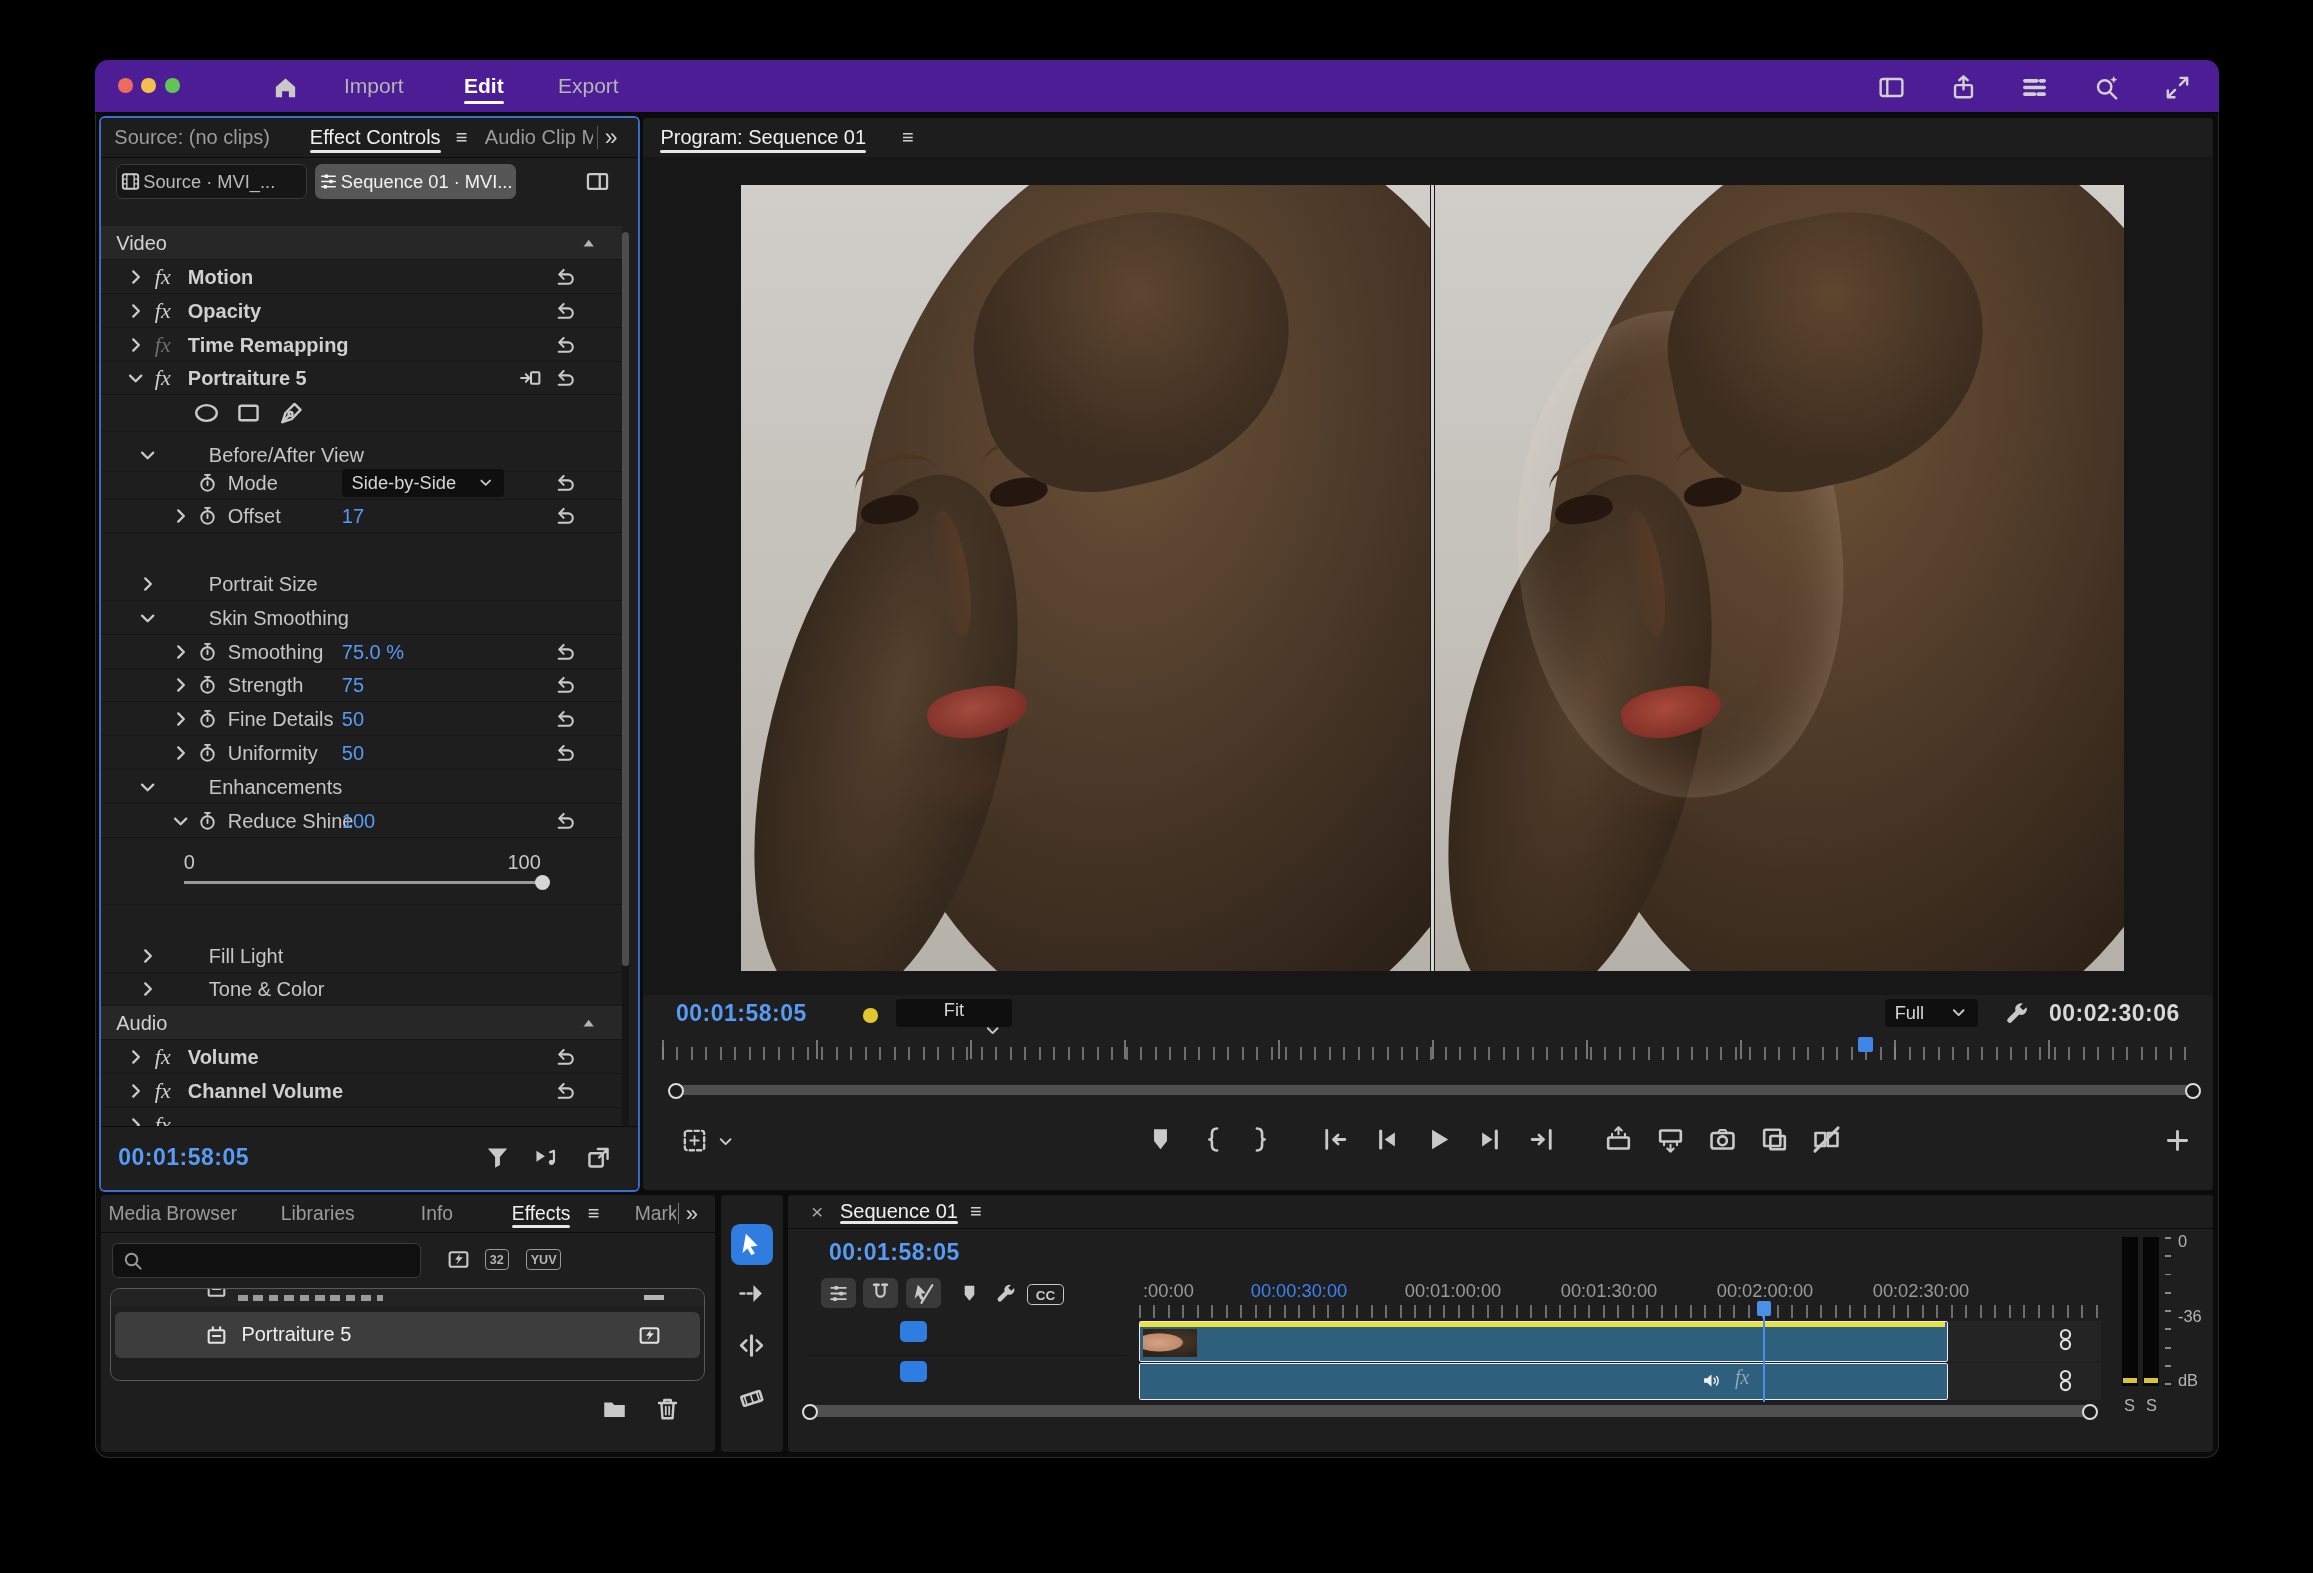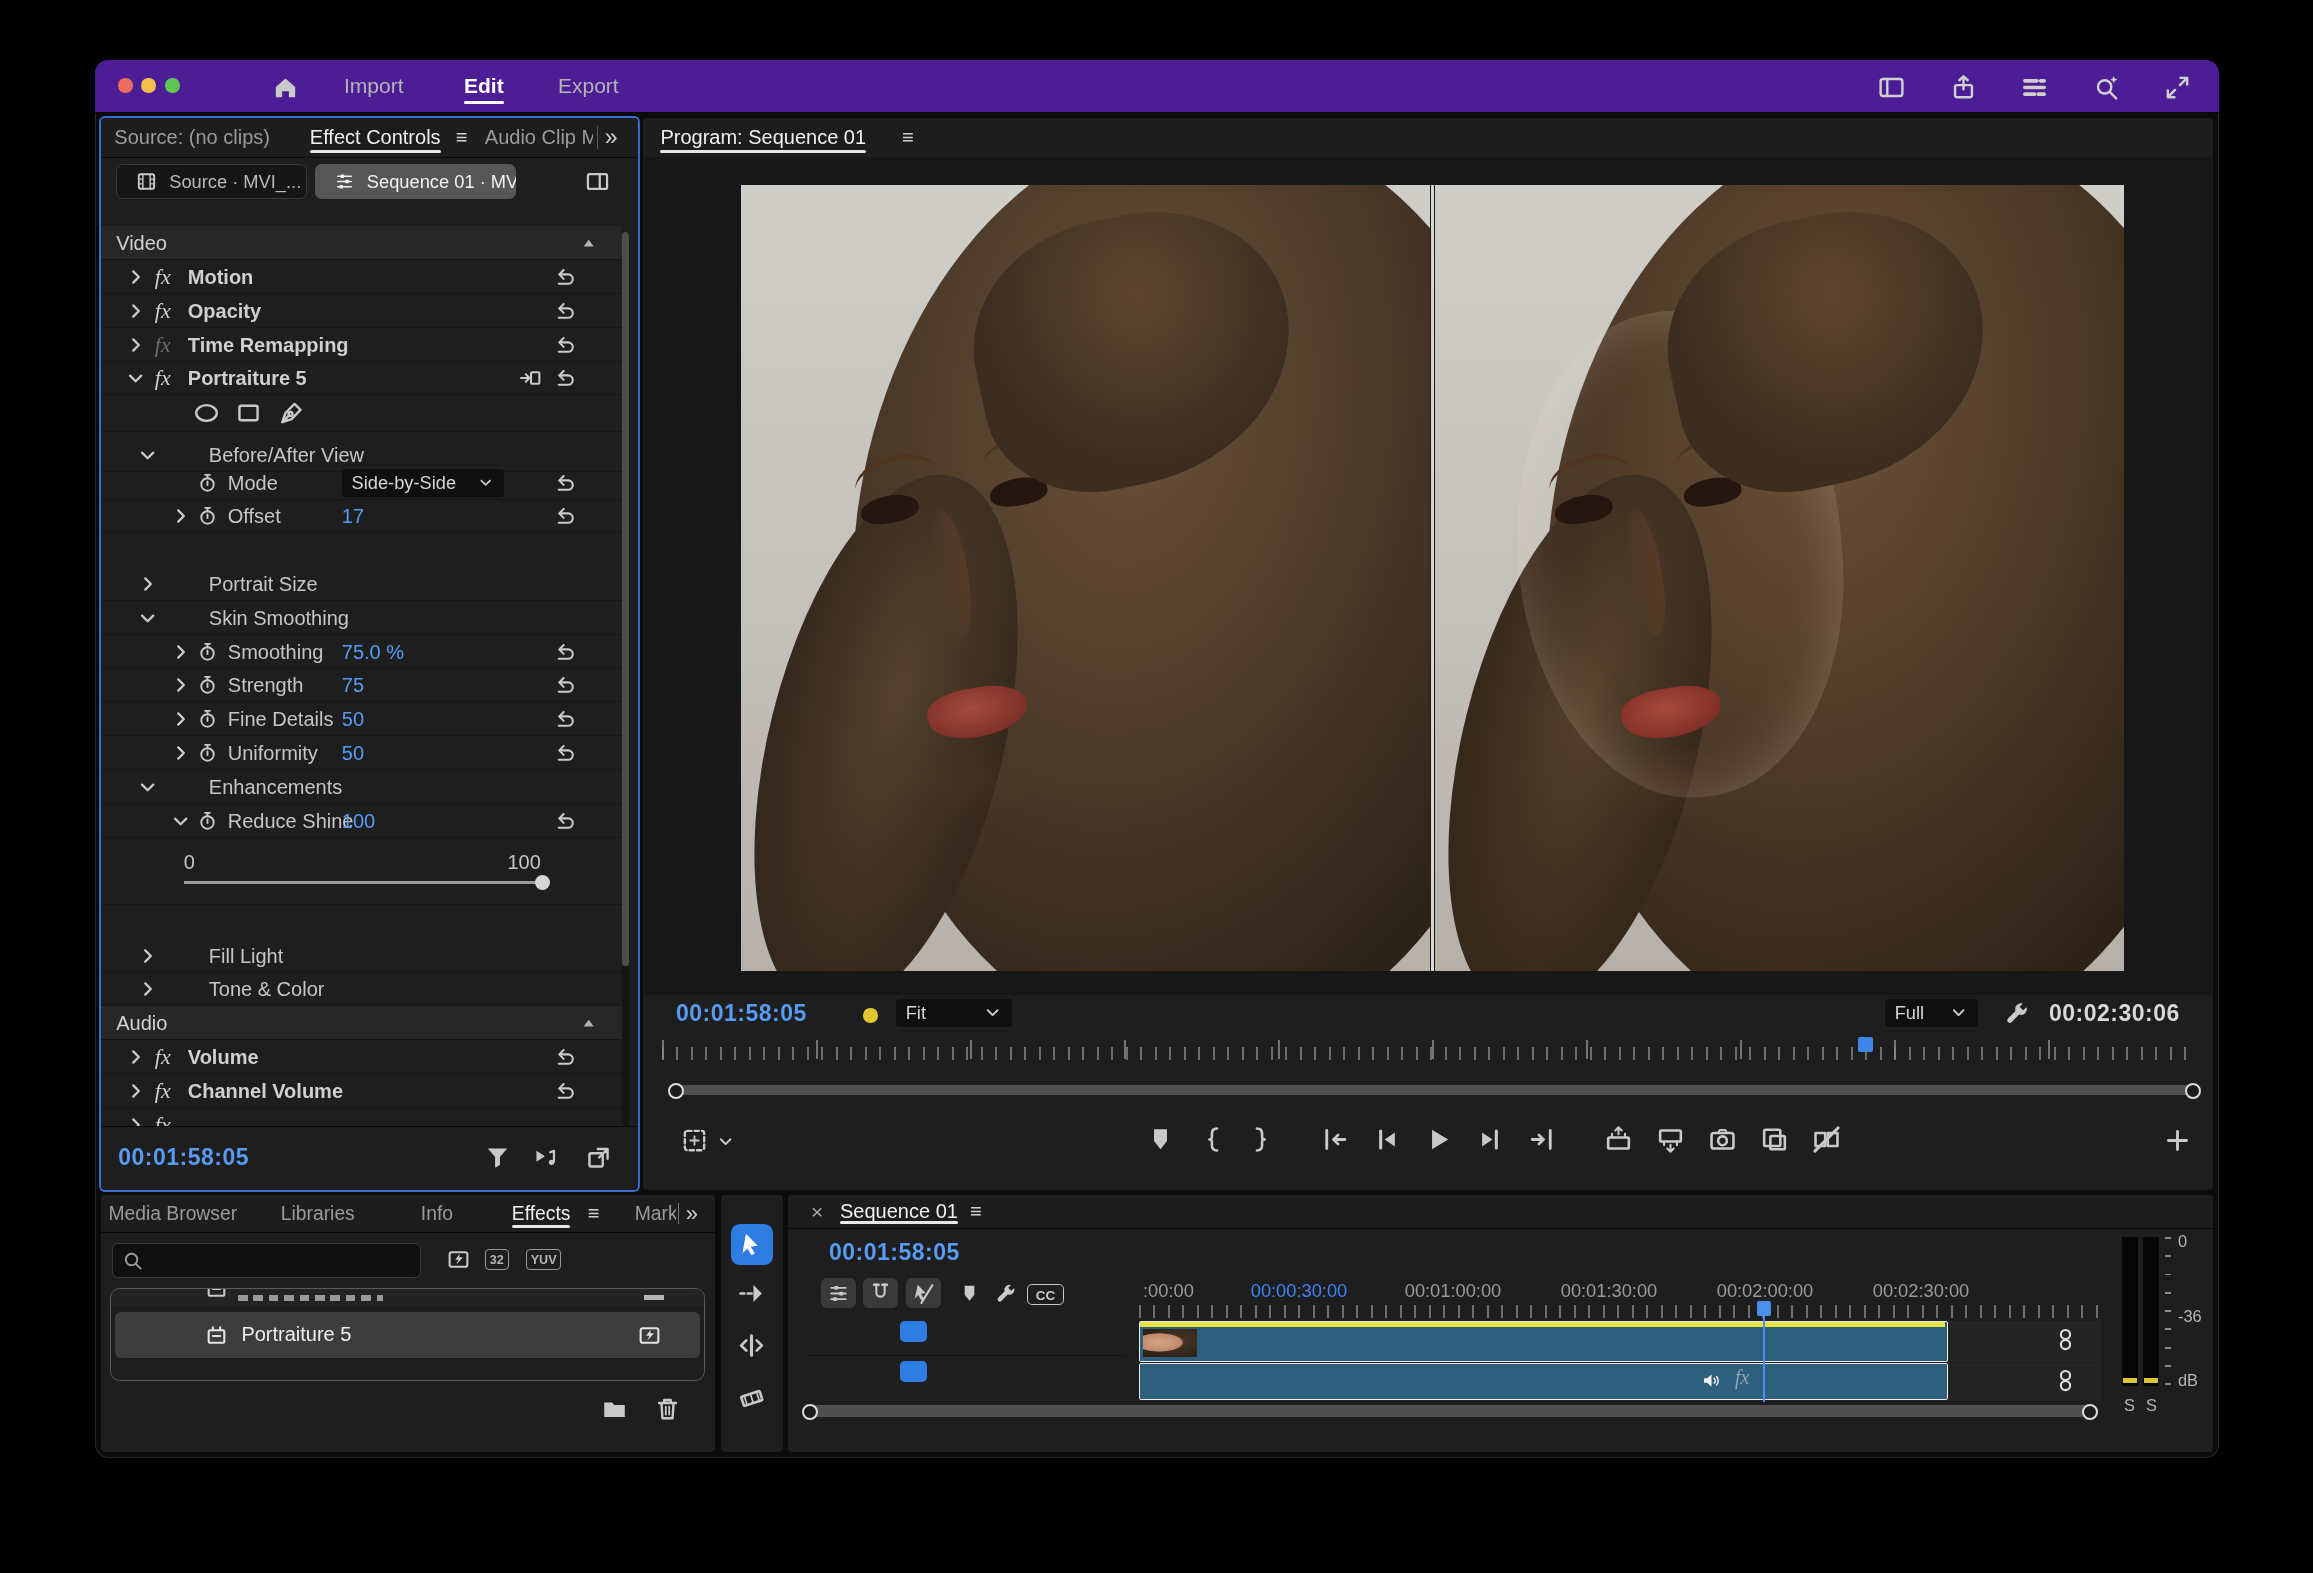--- a/index.html
+++ b/index.html
@@ -15,21 +15,21 @@
   .tab.active{color:#f0f0f0;}
   .tab.active:after{content:"";position:absolute;left:0;right:0;bottom:3.9px;height:2.9px;background:#e8e8e8;border-radius:1.9px;}
   .ic{position:absolute;width:25px;height:25px;color:#c9c9c9;}
   .ic svg{width:100%;height:100%;display:block;}
   .fxi{font-family:"Liberation Serif",serif;font-style:italic;font-size:22px;color:#cfcfcf;}
   .row{position:absolute;left:0;width:521px;border-bottom:1px solid #161616;}
   .rlabel{position:absolute;top:50%;transform:translateY(-50%);font-size:20px;color:#c6c6c6;white-space:nowrap;}
   .val{position:absolute;top:50%;transform:translateY(-50%);font-size:20px;color:#579bf5;white-space:nowrap;}
   .tc{font-size:23px;font-weight:700;letter-spacing:0.5px;color:#579bf5;white-space:nowrap;}
   .tcw{font-size:23px;font-weight:700;letter-spacing:0.5px;color:#d8d8d8;white-space:nowrap;}
-  .pill{position:absolute;height:35px;border-radius:6.8px;display:flex;align-items:center;gap:11px;padding:0 18px;box-sizing:border-box;font-size:18.3px;white-space:nowrap;overflow:hidden;}
+  .pill{position:absolute;height:35px;border-radius:6.8px;display:flex;align-items:center;gap:1px;padding:0 2px;box-sizing:border-box;font-size:18.3px;white-space:nowrap;overflow:hidden;}
   .dropdown{position:absolute;height:28px;background:#0f0f0f;border-radius:3.9px;color:#d6d6d6;font-size:18.3px;display:flex;align-items:center;padding:0 9.7px;box-sizing:border-box;}
   .ticks{position:absolute;height:12.6px;background:repeating-linear-gradient(90deg,#6e6e6e 0 1.9px,transparent 1.9px 14.5px);}
   .ticks2{position:absolute;height:19.3px;background:repeating-linear-gradient(90deg,#8a8a8a 0 1.9px,transparent 1.9px 154px);}
   .ring{position:absolute;width:16.4px;height:16.4px;border:2.9px solid #dcdcdc;border-radius:50%;background:#1b1b1b;box-sizing:border-box;}
   .portrait{position:absolute;top:0;height:786px;width:689px;overflow:hidden;background:linear-gradient(180deg,#cfcec9,#c4c0ba 55%,#b6b1a9);}
   .hair{position:absolute;left:16%;top:-8%;width:100%;height:118%;background:radial-gradient(ellipse at 38% 32%,#6b5138 0%,#4a3828 42%,#2d2218 78%);border-radius:48% 52% 46% 54%;transform:rotate(7deg);}
   .hair2{position:absolute;left:4%;top:36%;width:34%;height:70%;background:radial-gradient(ellipse at 50% 40%,#55412e 0%,#35281c 70%);border-radius:50%;transform:rotate(14deg);}
   .face{position:absolute;left:12%;top:16%;width:47%;height:62%;background:radial-gradient(ellipse at 40% 36%,#debp 0,#debp 0),radial-gradient(ellipse at 42% 36%,#ddb092 0%,#ca9374 55%,#b07a5b 100%);border-radius:52% 48% 50% 50%;transform:rotate(-6deg);}
   .fringe{position:absolute;left:34%;top:4%;width:46%;height:34%;background:radial-gradient(ellipse at 55% 30%,#5d4630 0%,#3c2d20 65%);border-radius:50% 50% 60% 40%;transform:rotate(-12deg);}
   .brow{position:absolute;width:26%;height:9%;border-top:5.8px solid #4e3520;border-radius:50%;}
@@ -540,21 +540,21 @@
               <div class="lips"></div>
               <div class="chinshadow"></div>
         </div>
         <div class="fringe"></div>
       </div>
       <style>.portrait{top:28px;}</style>
     </div>
 
     <span class="tc a" style="left:33px;top:882px;">00:01:58:05</span>
     <div class="a" style="left:220px;top:890px;width:14.5px;height:14.5px;border-radius:50%;background:#e3c72e;"></div>
-    <div class="dropdown" style="left:253px;top:881px;width:116px;">
+    <div class="dropdown" style="left:253px;top:881px;width:116px;flex-direction:column;">
       <span>Fit</span>
       <i class="ic" style="position:static;width:19.3px;height:19.3px;margin-left:auto;">
             <svg viewBox="0 0 24 24" fill="none" stroke="currentColor" stroke-width="2" stroke-linecap="round" stroke-linejoin="round">
               <path d="M6 9l6 6 6-6" stroke-width="2.4"></path>
             </svg>
           </i>
     </div>
     <div class="dropdown" style="left:1242px;top:881px;width:93px;">
       <span>Full</span>
       <i class="ic" style="position:static;width:19.3px;height:19.3px;margin-left:auto;">

